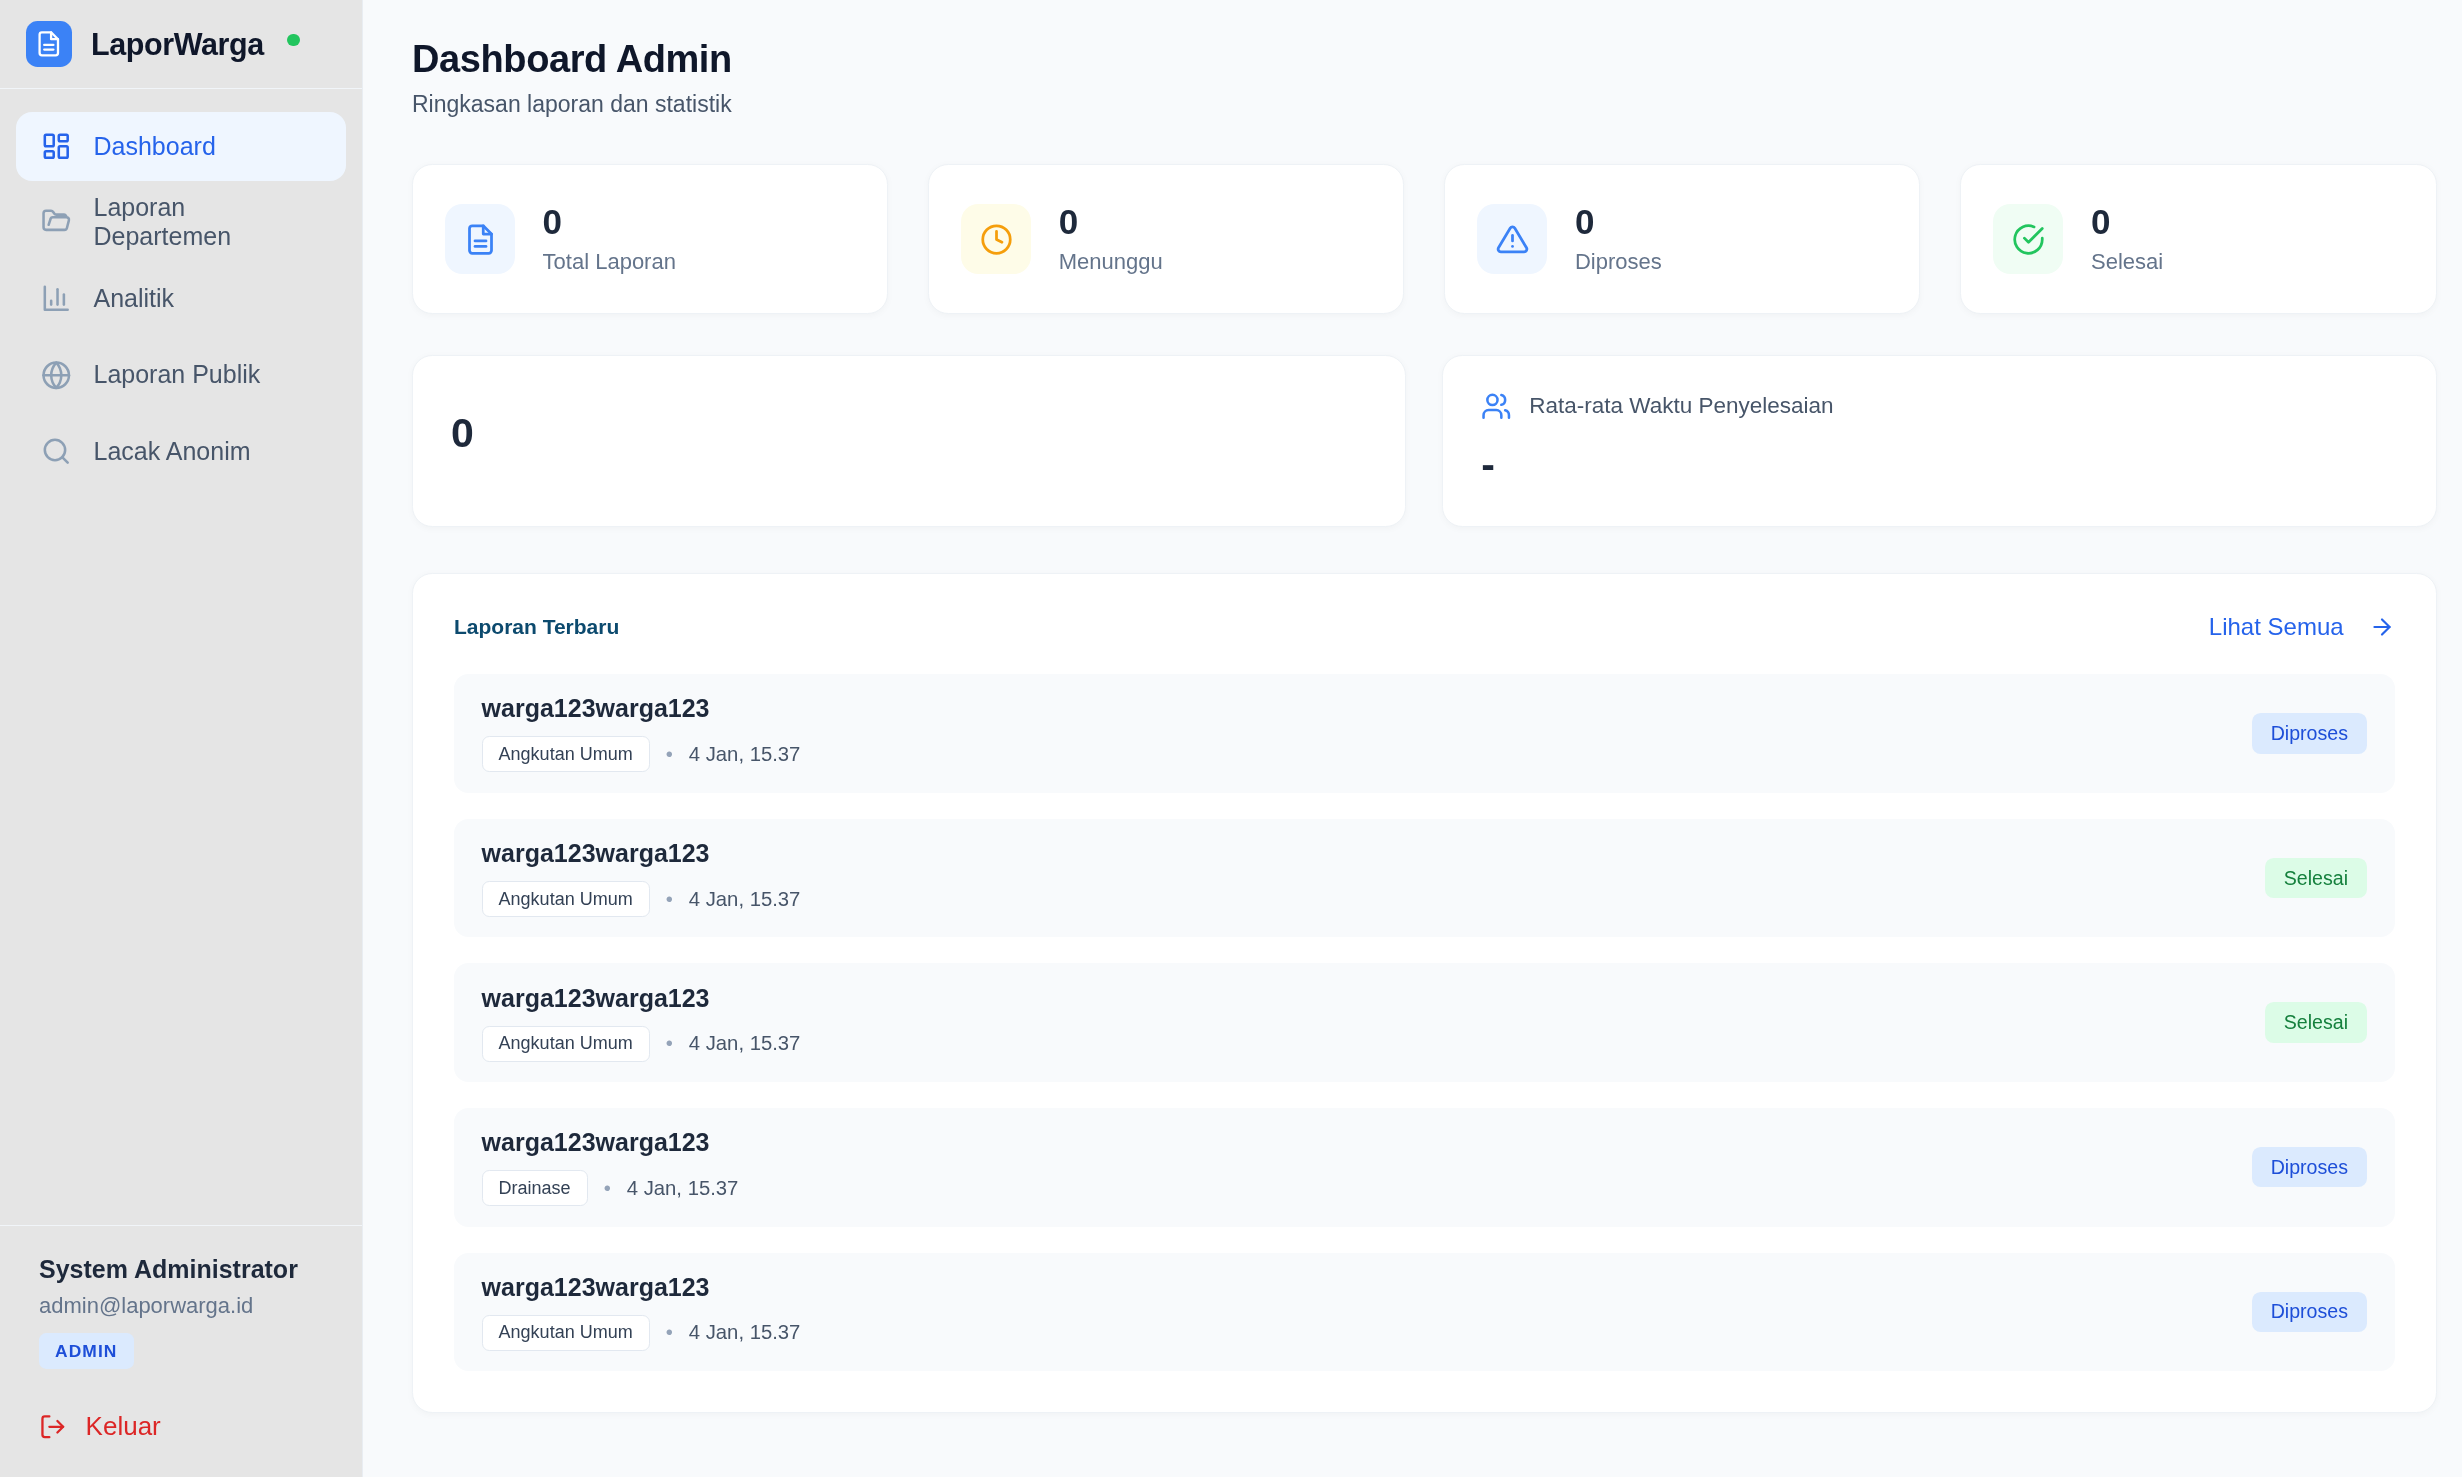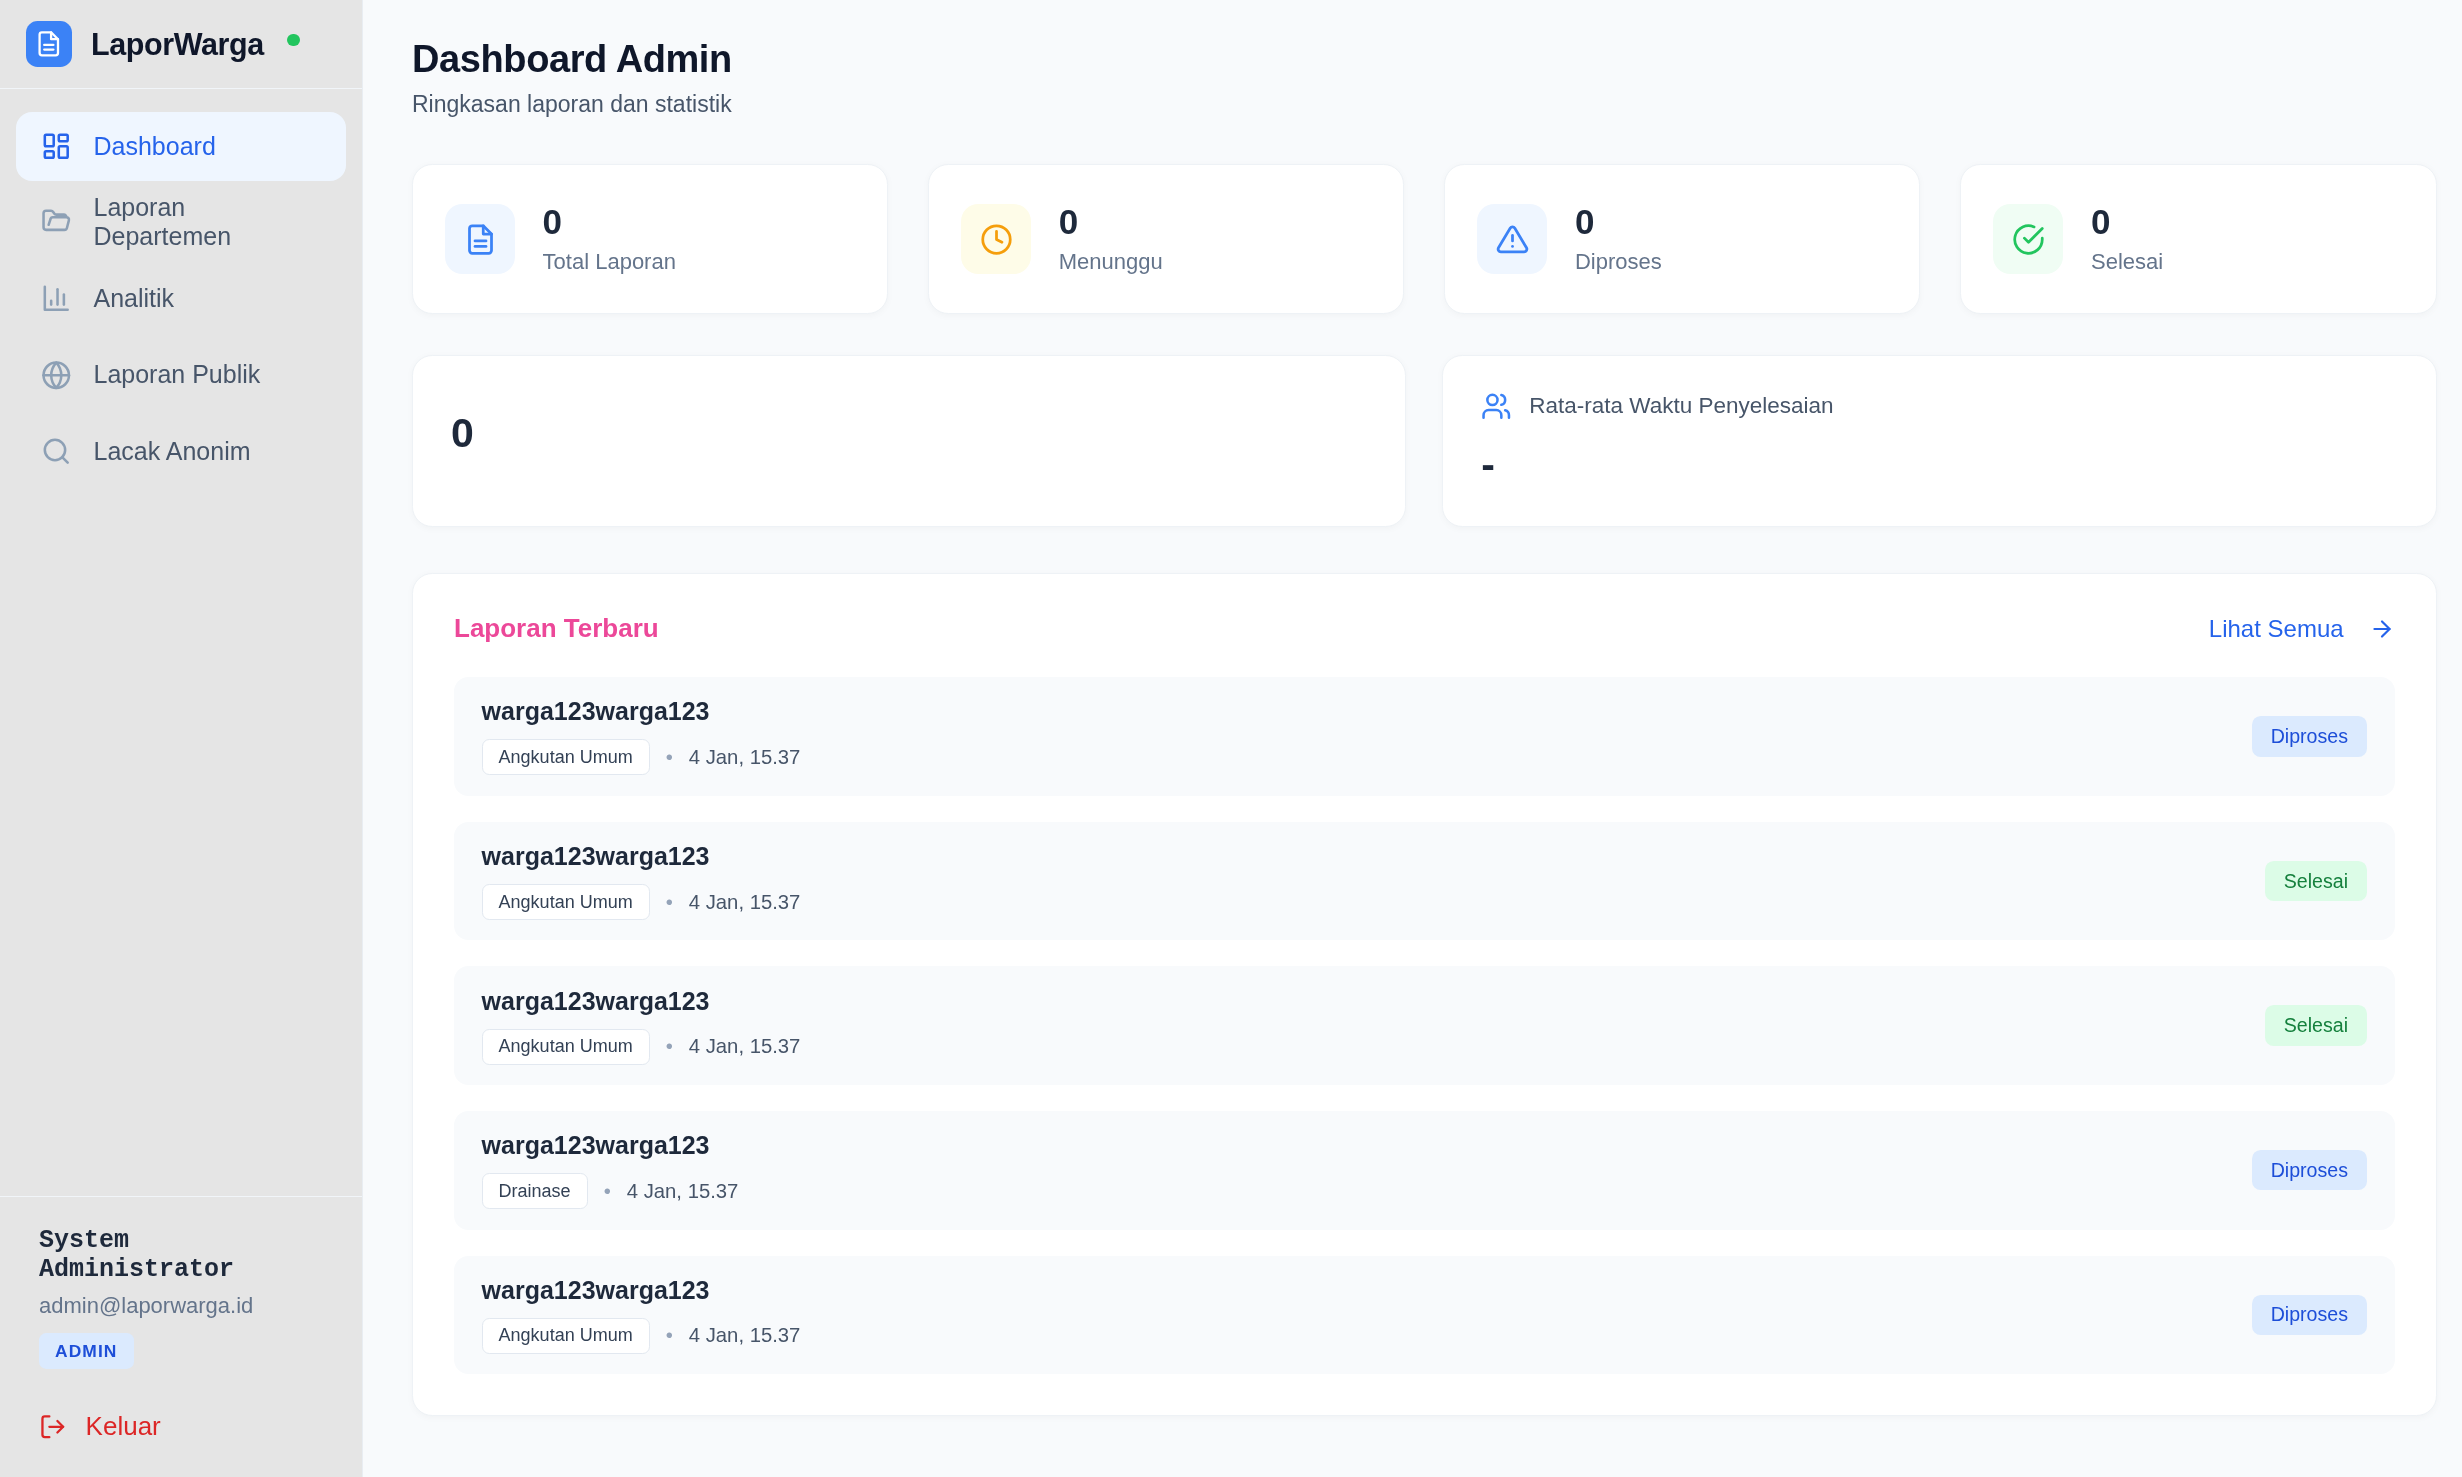--- a/index.html
+++ b/index.html
@@ -33,21 +33,21 @@
     padding:0 25px; border-radius:16px; font-size:25px; color:#475569; cursor:pointer;
   }
   .nav-item svg { width:30.5px; height:30.5px; color:#8da0b5; flex:0 0 auto; }
   .nav-item.active { background:#eff6ff; color:#2563eb; }
   .nav-item.active svg { color:#2563eb; }
 
   .side-footer {
     position:absolute; left:0; right:0; bottom:0;
     border-top:1.5px solid #f1f5f9; padding:29px 39px 35px;
   }
-  .user-name { font-size:25px; font-weight:600; color:#1e293b;font-family:Liberation Mono, monospace; }
+  .user-name { font-size:25px; font-weight:600; color:#1e293b; }
   .user-email { font-size:22px; color:#64748b; margin-top:8.7px; }
   .role-badge {
     display:inline-block; margin-top:14.5px; background:#dbeafe; color:#1d4ed8;
     font-size:17.4px; font-weight:700; letter-spacing:1.1px;
     padding:7.3px 16px; border-radius:7.3px;
   }
   .logout {
     margin-top:42px; display:flex; align-items:center; gap:19px;
     color:#dc2626; font-size:26px; cursor:pointer;
   }
@@ -80,21 +80,21 @@
   .summary-head { display:flex; align-items:center; gap:17.4px; font-size:22.5px; color:#475569; }
   .summary-head svg { width:30.5px; height:30.5px; }
   .sc-green { color:#22c55e; } .sc-blue { color:#3b82f6; }
   .summary-value { font-size:41px; font-weight:800; color:#1e293b; margin-top:22px; line-height:1; }
 
   .recent-card {
     margin-top:46px; background:#ffffff; border:0.7px solid #eef2f6; border-radius:20.3px;
     padding:39px 41px 41px; box-shadow:0 1.5px 7.3px rgba(15,23,42,0.03);
   }
   .recent-head { display:flex; align-items:center; justify-content:space-between; }
-  .recent-title { font-size:26px; font-weight:700; color:#ec4899; }
+  .recent-title { font-size:21px; font-weight:700; color:#0c4a6e; }
   .view-all { display:flex; align-items:center; gap:25px; color:#2563eb; font-size:24px; cursor:pointer; }
   .view-all svg { width:26px; height:26px; }
 
   .report-list { margin-top:33px; display:flex; flex-direction:column; gap:26px; }
   .report-row {
     background:#f8fafc; border-radius:14.5px; padding:20.3px 27.6px;
     display:flex; align-items:center; justify-content:space-between; cursor:pointer;
   }
   .report-title { font-size:25px; font-weight:600; color:#1e293b; }
   .report-meta { display:flex; align-items:center; gap:16px; margin-top:13px; }

